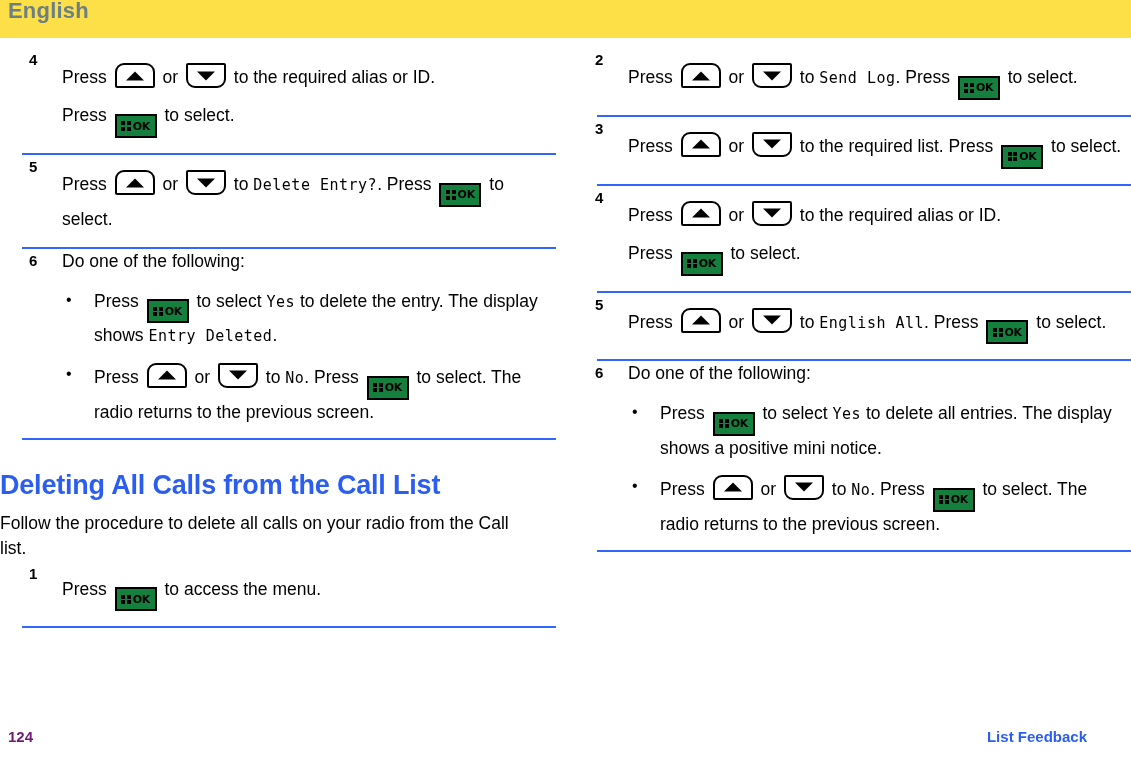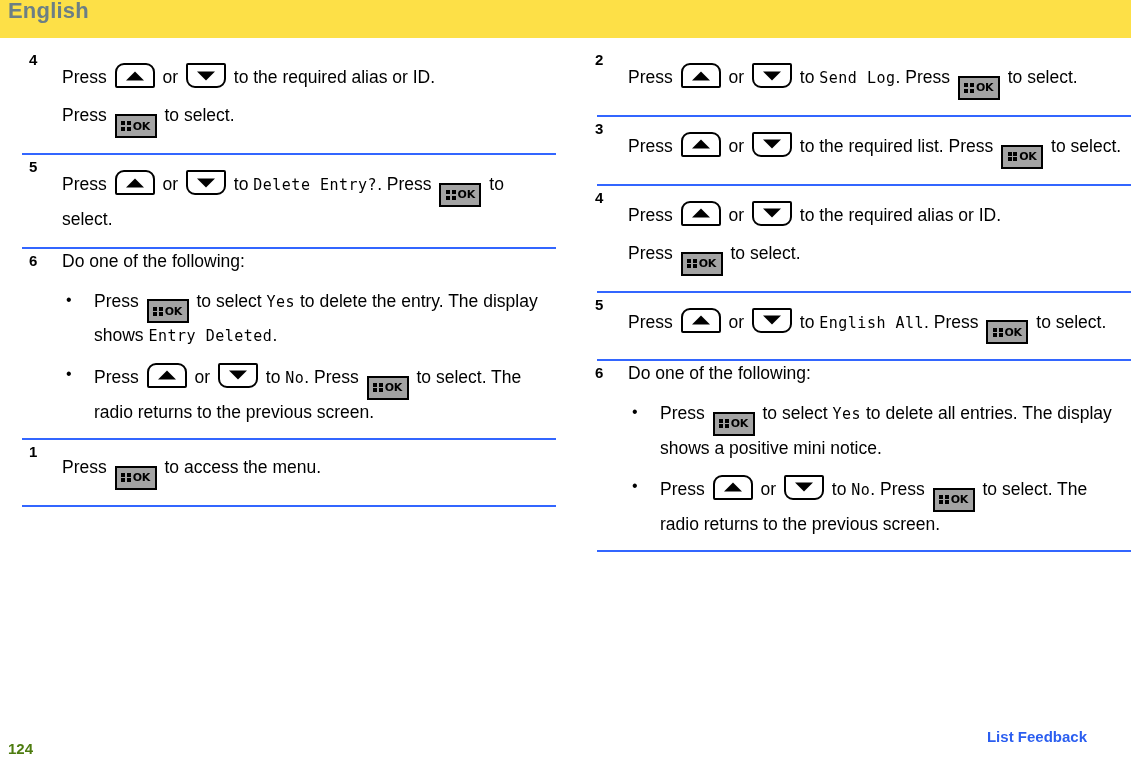--- a/index.html
+++ b/index.html
@@ -166,21 +166,21 @@
   .key-arrow.down .tri {
     transform: translate(-50%, -50%);
     border-top: 9px solid #000;
   }
 
   
   .key-ok {
     width: 38px;
     height: 20px;
     border: 2px solid #000;
-    background: #a3a3a3;
+    background: #15803d;
     margin: 0 3px;
     vertical-align: -4px;
     display: inline-flex;
     align-items: center;
     justify-content: center;
     gap: 2px;
   }
   .key-ok .grid {
     display: grid;
     grid-template-columns: 4px 4px;
@@ -203,24 +203,24 @@
   #footer {
     position: absolute;
     left: 0;
     bottom: 10px;
     width: 1131px;
     height: 24px;
   }
   #page-number {
     position: absolute;
     left: 8px;
-    top: 12px;
+    top: 0;
     font-size: 15px;
     font-weight: bold;
-    color: #4d7c0f;
+    color: #701a75;
   }
   #send-feedback {
     position: absolute;
     right: 44px;
     top: 0;
     font-size: 15px;
     font-weight: bold;
     color: #2b5ef0;
     text-decoration: none;
   }
@@ -285,20 +285,22 @@
                   <i></i>
                   <i></i>
                   <i></i>
                 </span>
                 <span class="oklbl">OK</span>
               </span><span> to select. The radio returns to the previous screen.</span></li>
           </ul>
         </div>
       </div>
       <div class="rule"></div>
+      <div class="section-heading">Deleting All Calls from the Call List</div>
+      <div class="section-intro">Follow the procedure to delete all calls on your radio from the Call list.</div>
       <div class="step">
         <div class="step-num">1</div>
         <div class="step-body">
           <p><span>Press </span><span class="key key-ok">
               <span class="grid">
                 <i></i>
                 <i></i>
                 <i></i>
                 <i></i>
               </span>

